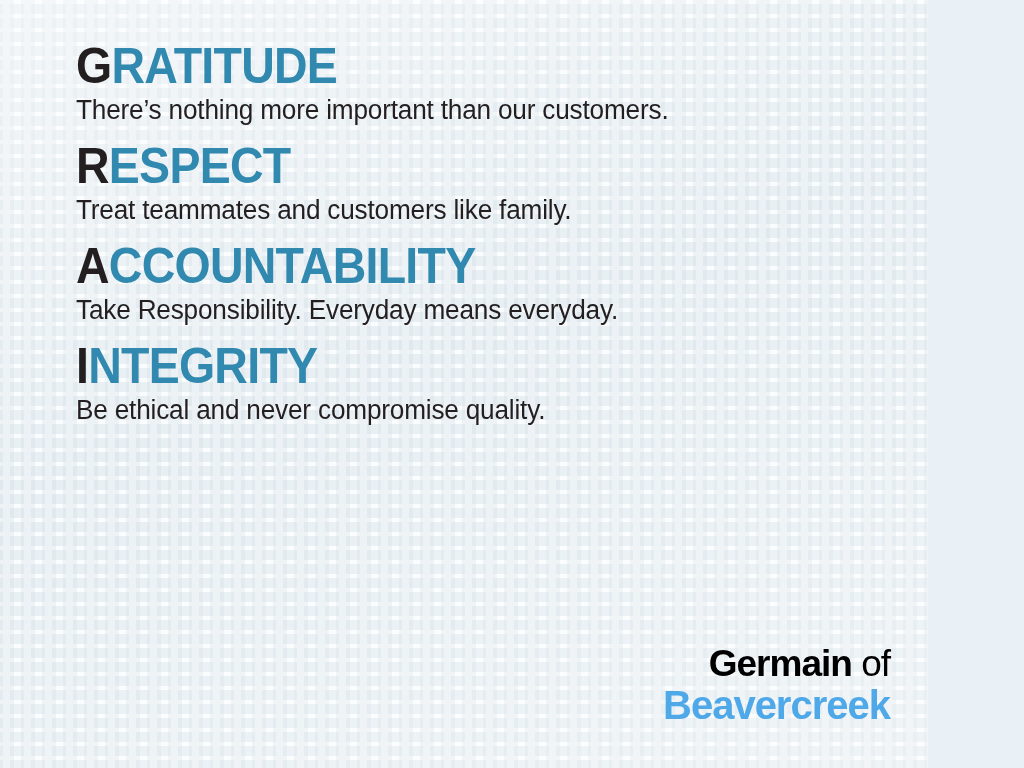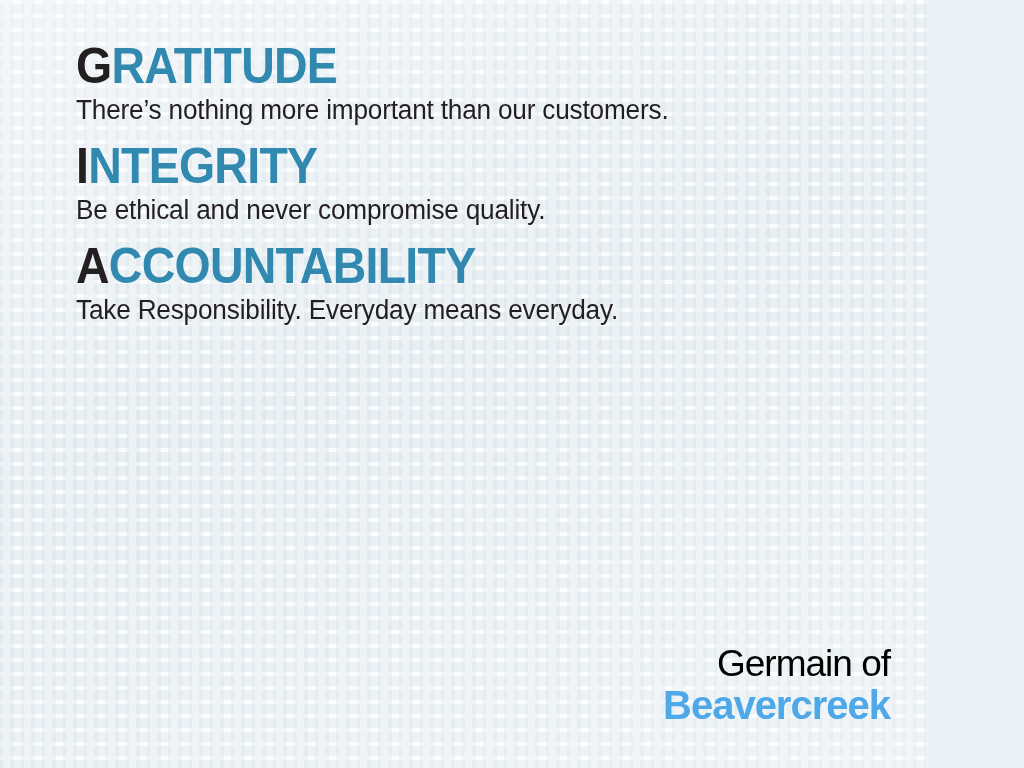--- a/index.html
+++ b/index.html
@@ -137,21 +137,21 @@
   }
   .logo-line-1 {
     font-family: "Liberation Sans", sans-serif;
     font-size: 37px;
     line-height: 40px;
     color: #000000;
     letter-spacing: -1px;
     white-space: nowrap;
   }
   .logo-line-1 .logo-strong {
-    font-weight: normal;
+    font-weight: bold;
   }
   .logo-line-1 .logo-light {
     font-weight: normal;
   }
   .logo-line-2 {
     font-family: Liberation Sans, sans-serif;
     font-weight: bold;
     font-size: 40px;
     line-height: 42px;
     color: #4fa8e8;
@@ -169,30 +169,34 @@
   <div id="bg-sheen"></div>
 
   <div id="values-list">
 
     <div class="value-block">
       <div class="value-heading"><span class="initial">G</span><span class="rest">RATITUDE</span></div>
       <div class="value-desc">There’s nothing more important than our customers.</div>
     </div>
 
 
-
+    <div class="value-block">
+      <div class="value-heading"><span class="initial">R</span><span class="rest">ESPECT</span></div>
+      <div class="value-desc">Treat teammates and customers like family.</div>
+    </div>
+
+
+    <div class="value-block">
+      <div class="value-heading"><span class="initial">A</span><span class="rest">CCOUNTABILITY</span></div>
+      <div class="value-desc">Take Responsibility. Everyday means everyday.</div>
+    </div>
 
     <div class="value-block">
       <div class="value-heading"><span class="initial">I</span><span class="rest">NTEGRITY</span></div>
       <div class="value-desc">Be ethical and never compromise quality.</div>
-    </div>
-
-    <div class="value-block">
-      <div class="value-heading"><span class="initial">A</span><span class="rest">CCOUNTABILITY</span></div>
-      <div class="value-desc">Take Responsibility. Everyday means everyday.</div>
     </div>
 
 
   </div>
 
   <div id="brand-logo">
     <div class="logo-line-1"><span class="logo-strong">Germain</span><span class="logo-light"> of</span></div>
     <div class="logo-line-2">Beavercreek</div>
   </div>
 

